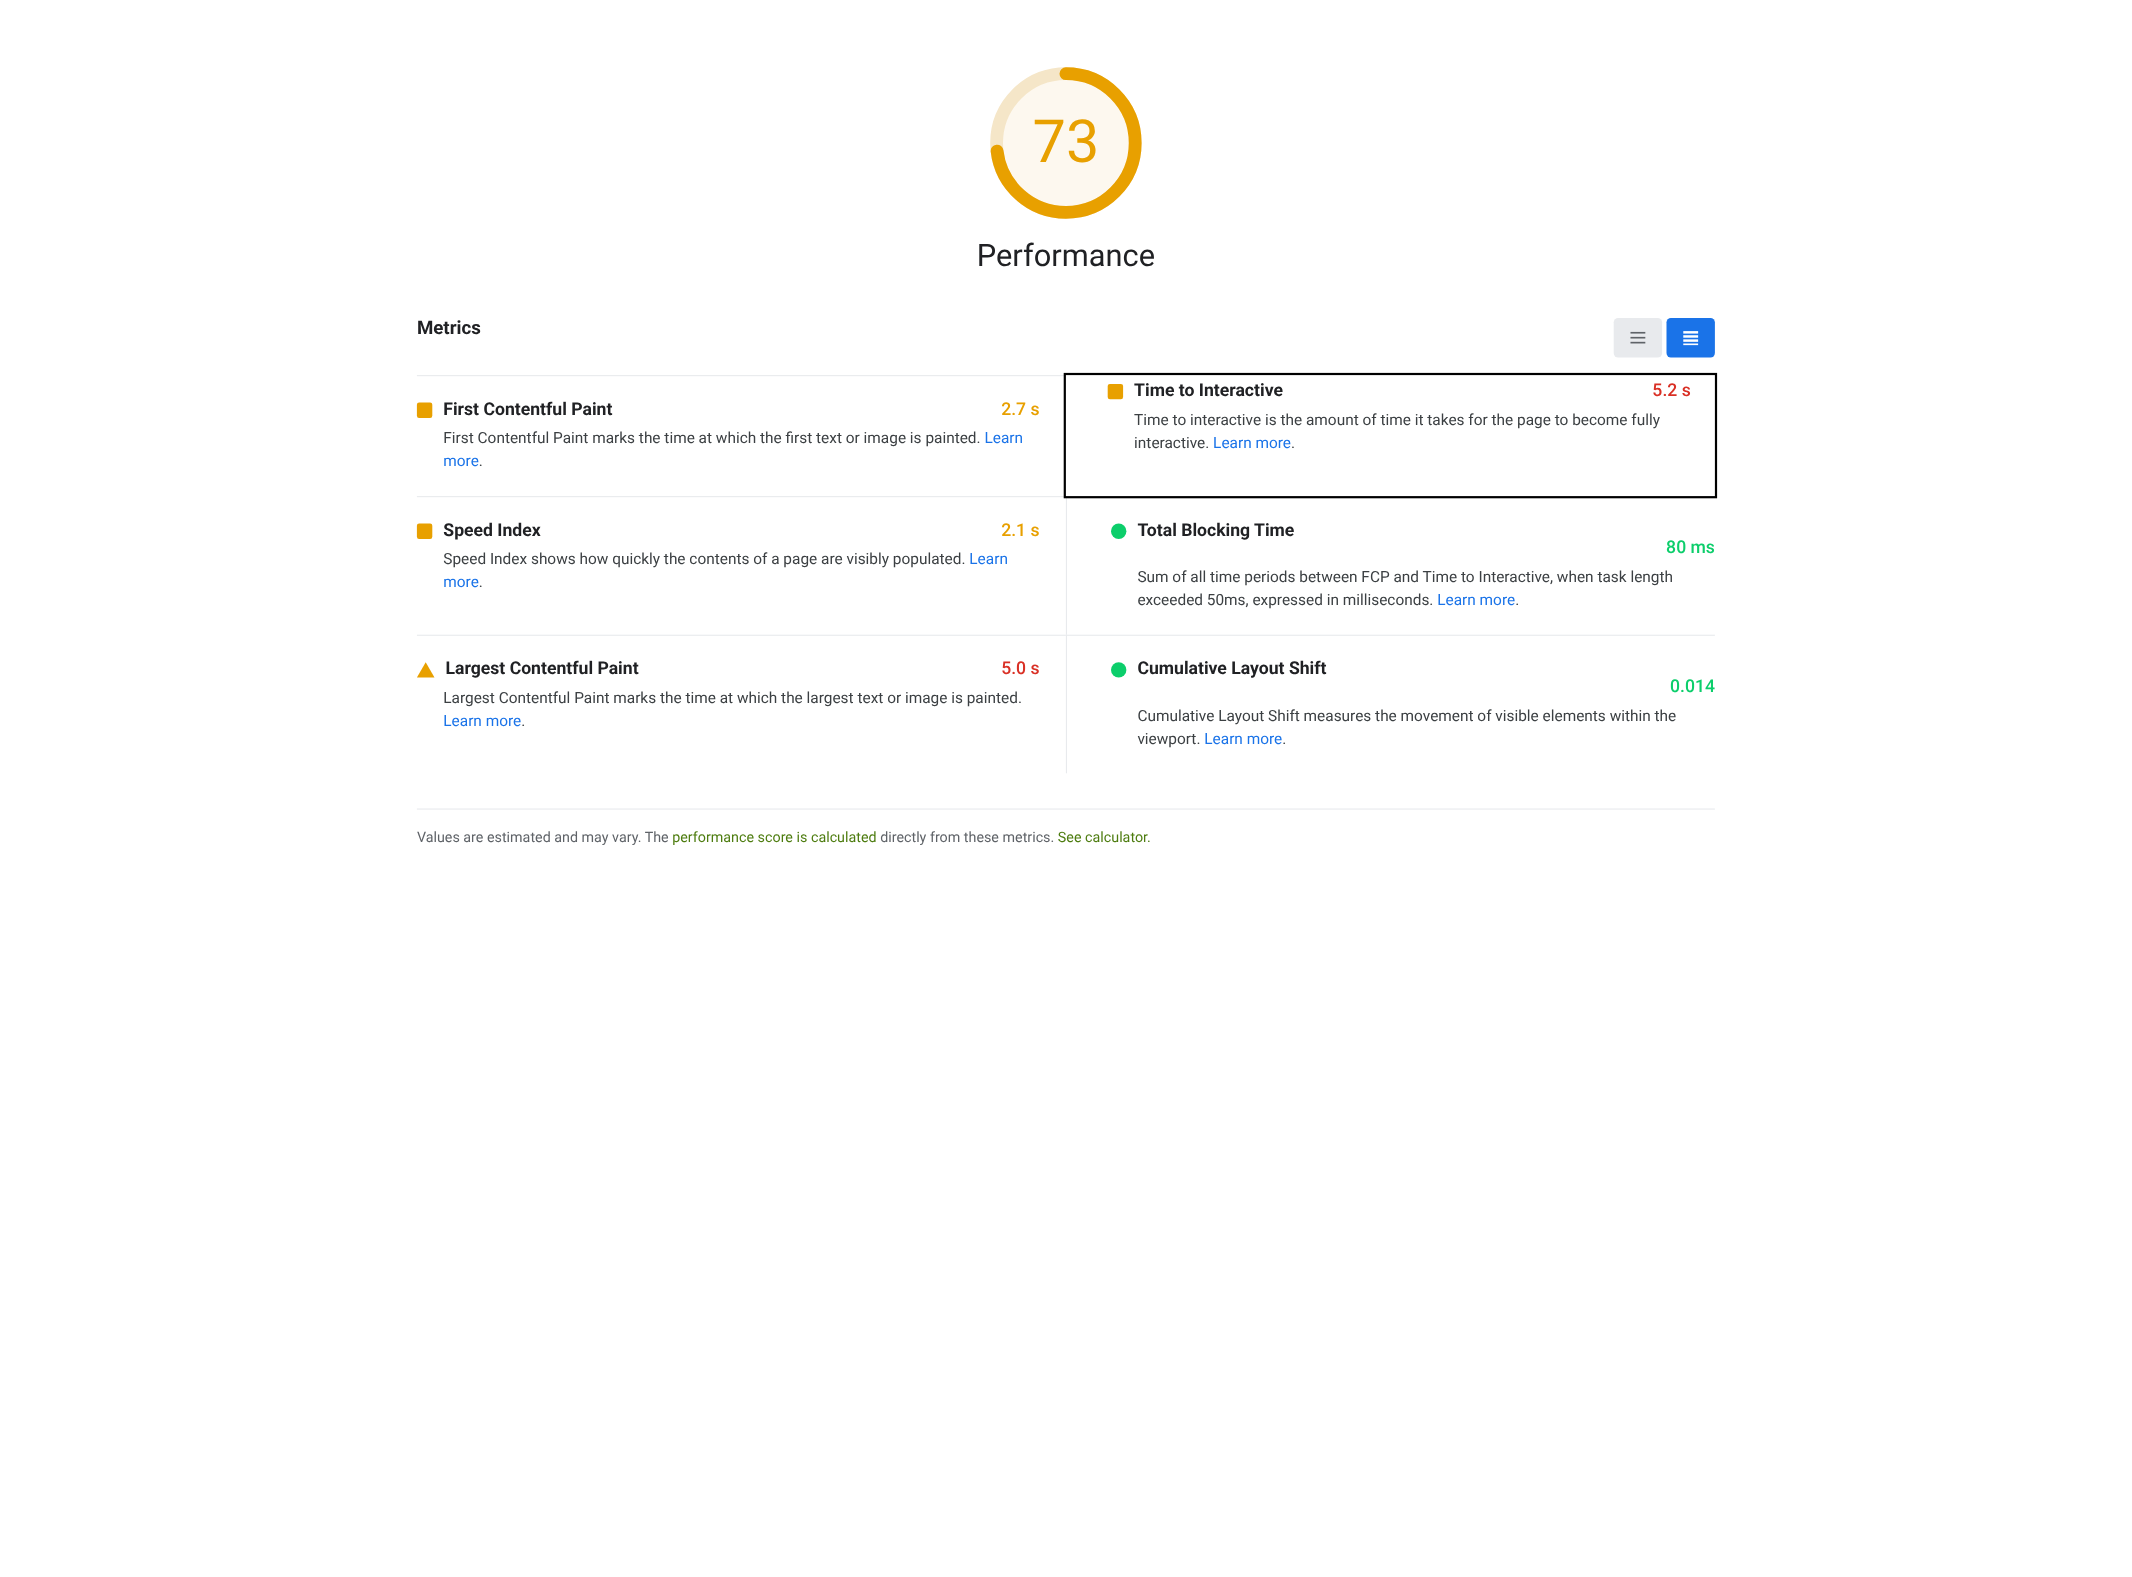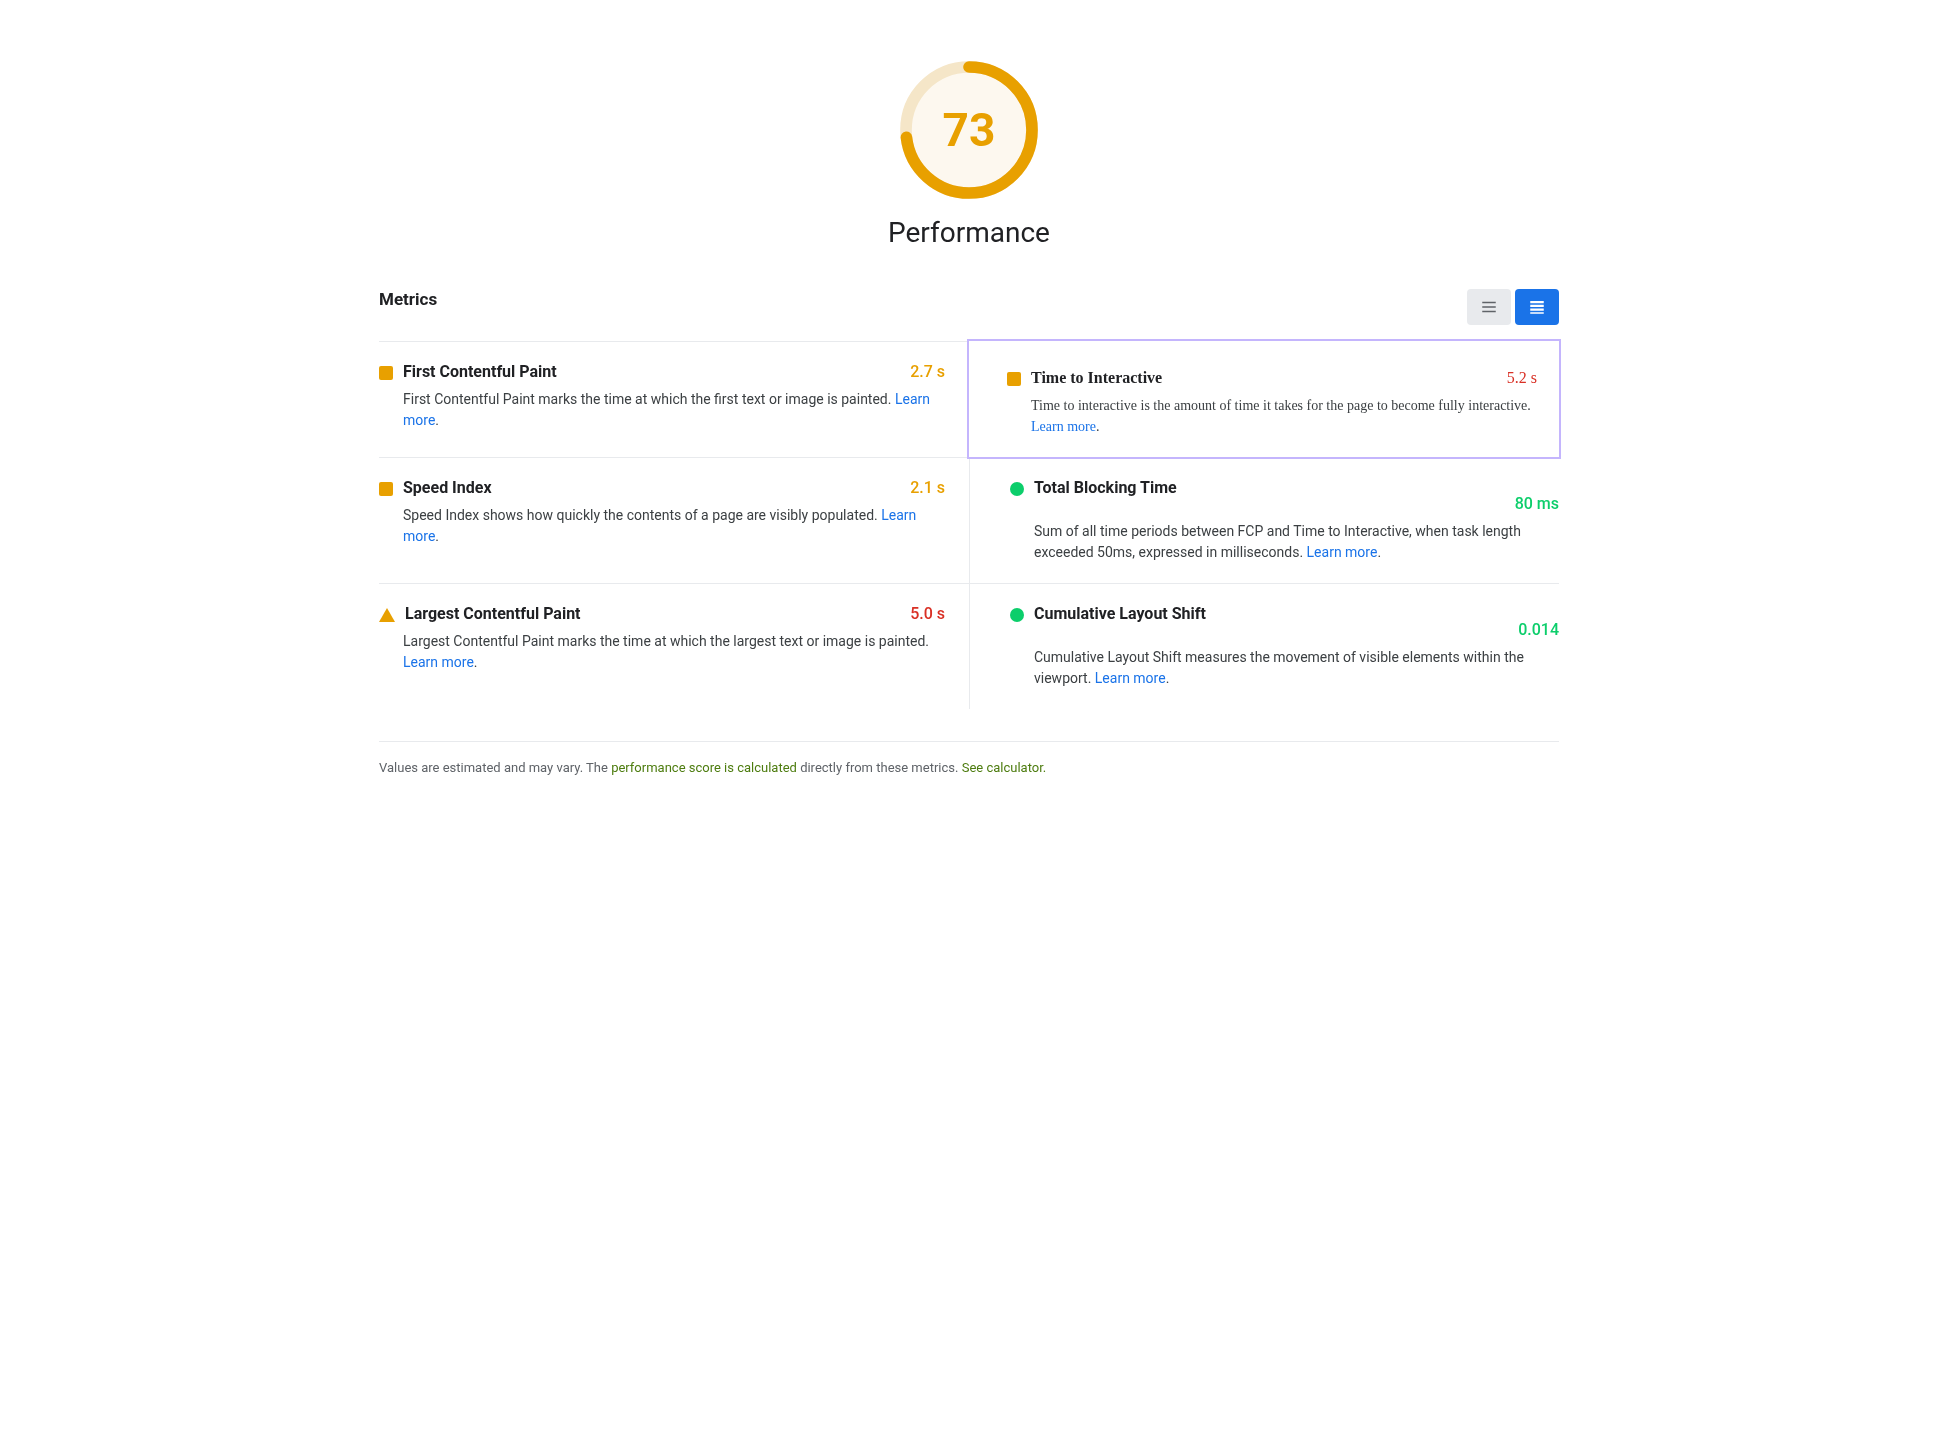--- a/index.html
+++ b/index.html
@@ -47,22 +47,22 @@
       stroke-linecap: round;
       stroke-dasharray: 339.29;
       stroke-dashoffset: 91.6; 
     }
 
     .gauge-number {
       position: absolute;
       top: 50%;
       left: 50%;
       transform: translate(-50%, -50%);
-      font-size: 46px;
-      font-weight: 700;
+      font-size: 54px;
+      font-weight: 400;
       color: #e8a000;
     }
 
     .gauge-bg {
       position: absolute;
       top: 10px;
       left: 10px;
       right: 10px;
       bottom: 10px;
       border-radius: 50%;
@@ -131,25 +131,24 @@
       position: relative;
     }
 
     .metric-item.right {
       padding-left: 40px;
       padding-right: 0;
       border-left: 1px solid #e8eaed;
     }
 
     .metric-item.highlighted {
-      border: 2px solid #c4b5fd;
+      border: 2px solid #000000;
       margin: -2px;
-      padding: 28px 22px 20px 22px;
+      padding: 4px 22px 20px 22px;
       z-index: 1;
-      font-family: Liberation Serif, serif;
     }
 
     .metric-item.highlighted.right {
       padding-left: 38px;
     }
 
     .metric-header {
       display: flex;
       align-items: flex-start;
       justify-content: space-between;

